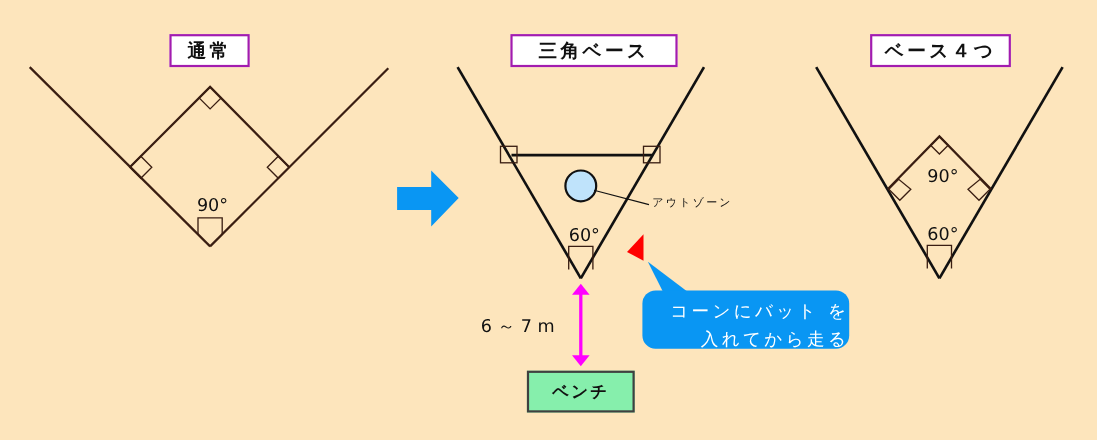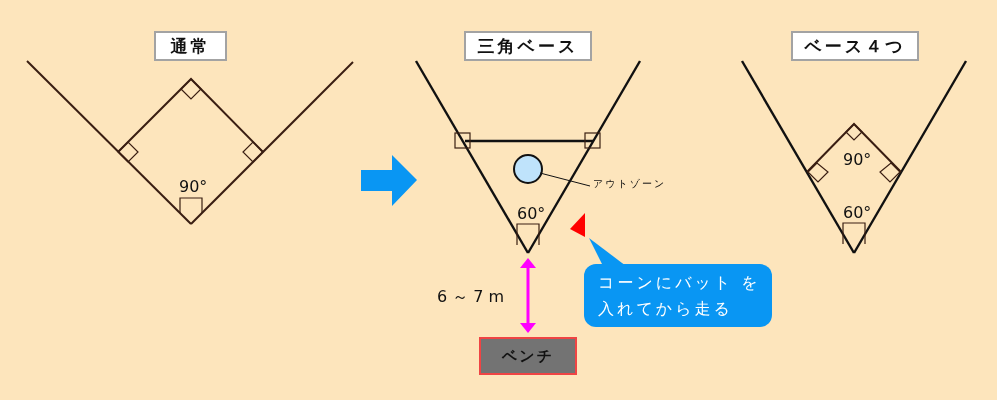--- a/index.html
+++ b/index.html
@@ -1,28 +1,28 @@
 <!DOCTYPE html>
 <html><head>
 <meta charset="utf-8">
 <style>
   html, body { margin: 0; padding: 0; }
   body { width: 997px; height: 400px; background: #fde5bc; overflow: hidden; position: relative;
          font-family: "DejaVu Sans", "Liberation Sans", sans-serif; }
   svg.stage { position: absolute; left: 0; top: 0; }
-  .title-box { position: absolute; height: 30px; background: #ffffff; border: 2px solid #a3a3a3;
+  .title-box { position: absolute; height: 30px; background: #ffffff; border: 2px solid #a21caf;
                box-sizing: border-box; display: flex; align-items: center; justify-content: center;
                font-size: 17px; font-weight: bold; color: #111; letter-spacing: 3px; }
   .label { position: absolute; font-size: 16px; color: #111; white-space: nowrap; text-align: right; }
-  .bench { position: absolute; left: 479px; top: 337px; width: 98px; height: 38px; background: #737373;
-           border: 2px solid #ef4444; box-sizing: border-box; display: flex; align-items: center;
+  .bench { position: absolute; left: 479px; top: 337px; width: 98px; height: 38px; background: #86efac;
+           border: 2px solid #404040; box-sizing: border-box; display: flex; align-items: center;
            justify-content: center; font-size: 15px; font-weight: bold; letter-spacing: 2px; color: #111; }
-  .bubble { position: absolute; left: 584px; top: 264px; width: 188px; height: 63px; background: #0996f3;
+  .bubble { position: absolute; left: 584px; top: 264px; width: 188px; height: 53px; background: #0996f3;
             border-radius: 12px; color: #fff; font-size: 16px; line-height: 26px; padding: 6px 0 0 14px;
-            box-sizing: border-box; letter-spacing: 3px; }
+            box-sizing: border-box; letter-spacing: 3px; text-align: right; }
 </style>
 </head>
 <body>
 
 <svg class="stage" width="997" height="400" viewBox="0 0 997 400">
 
   <g stroke="#3a1e12" stroke-width="2" fill="none">
     <line x1="27" y1="61" x2="191" y2="224"></line>
     <line x1="353" y1="62" x2="191" y2="224"></line>
     <polyline points="118,152 191,79 263,152"></polyline>
@@ -59,21 +59,21 @@
     <line x1="966" y1="61" x2="854" y2="253"></line>
     <polyline points="807,172 854,124 901,172" stroke="#3a1e12" stroke-width="2"></polyline>
     <path d="M846,132 L854,140 L862,132 L854,124Z" stroke="#3a1e12" stroke-width="1.2"></path>
     <path d="M808,172 L817,163 L828,172 L818,182Z" stroke="#3a1e12" stroke-width="1.2"></path>
     <path d="M900,172 L891,163 L880,172 L890,182Z" stroke="#3a1e12" stroke-width="1.2"></path>
     <path d="M843,244 L843,223 L865,223 L865,244" stroke="#3a1e12" stroke-width="1.2"></path>
   </g>
 </svg>
 
 <div class="title-box" style="left:154px;top:31px;width:73px;">通常</div>
-<div class="title-box" style="left:464px;top:31px;width:128px;">三角ベース</div>
+<div class="title-box" style="left:464px;top:31px;width:152px;">三角ベース</div>
 <div class="title-box" style="left:791px;top:31px;width:128px;">ベース４つ</div>
 
 <span class="label" style="left:179px;top:177px;">90°</span>
 <span class="label" style="left:517px;top:204px;">60°</span>
 <span class="label" style="left:843px;top:150px;">90°</span>
 <span class="label" style="left:843px;top:203px;">60°</span>
 
 <span class="label" style="left:593px;top:177px;font-size:10px;letter-spacing:2px;">アウトゾーン</span>
 
 <span class="label" style="left:437px;top:287px;">6 ～ 7 m</span>

